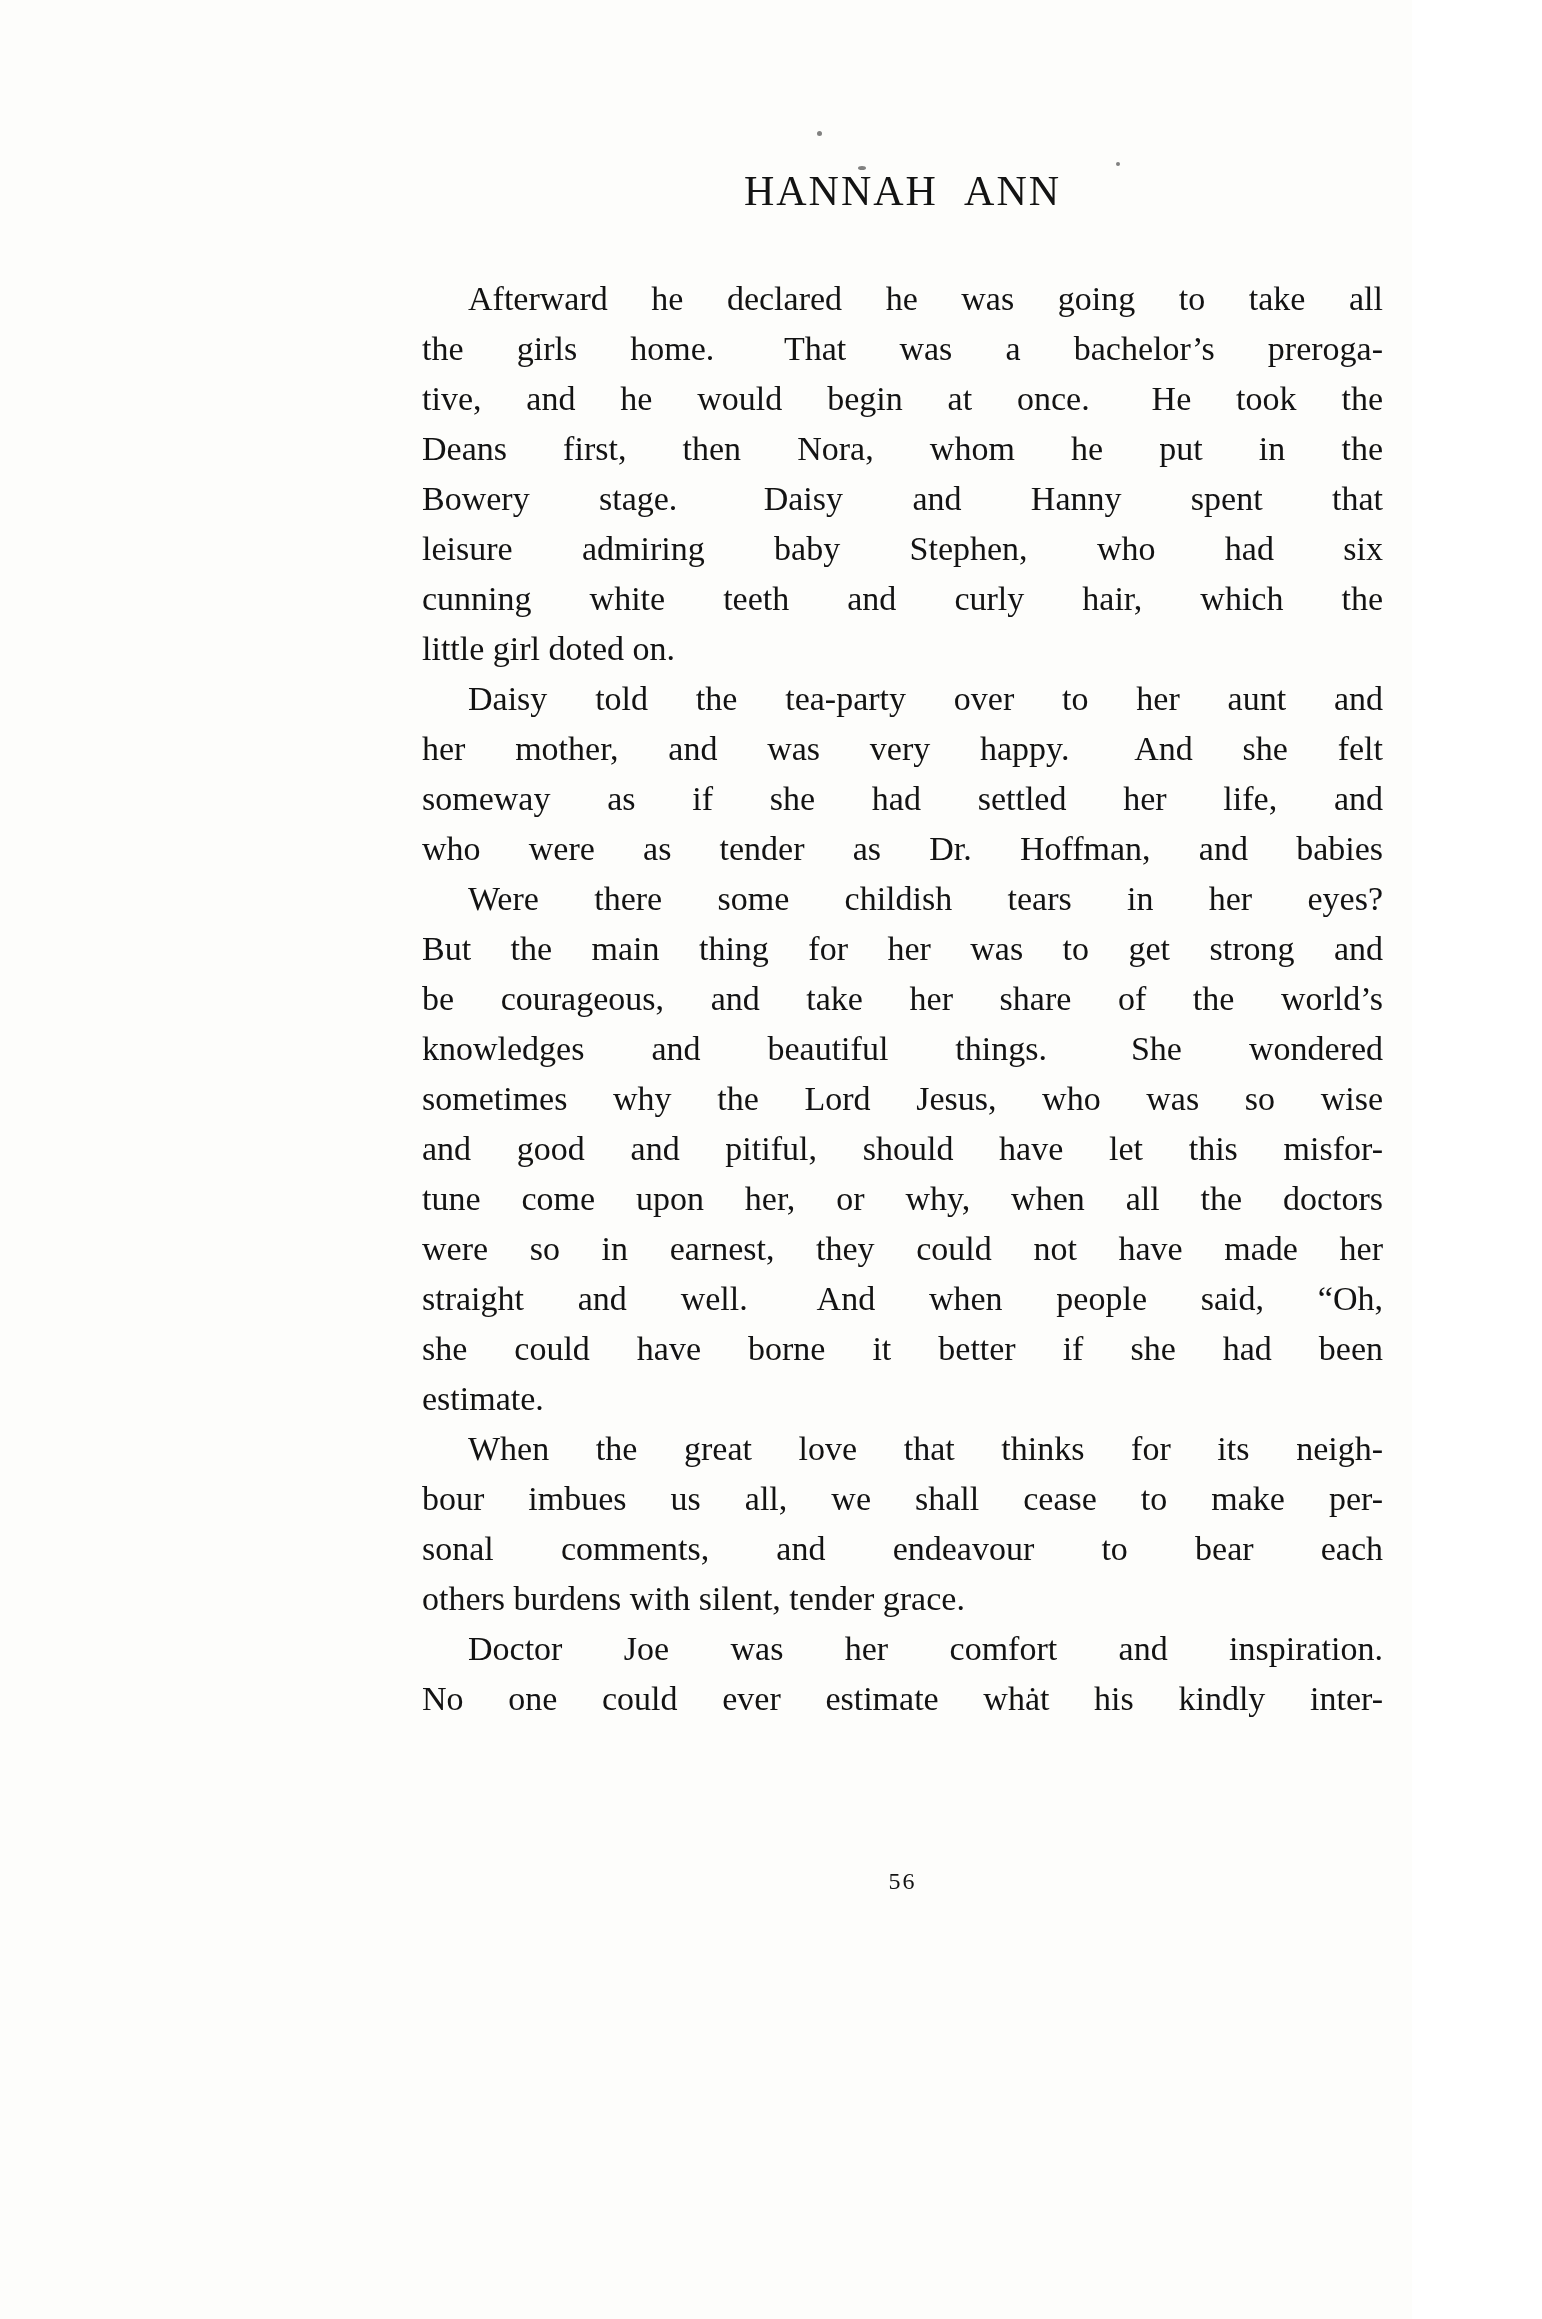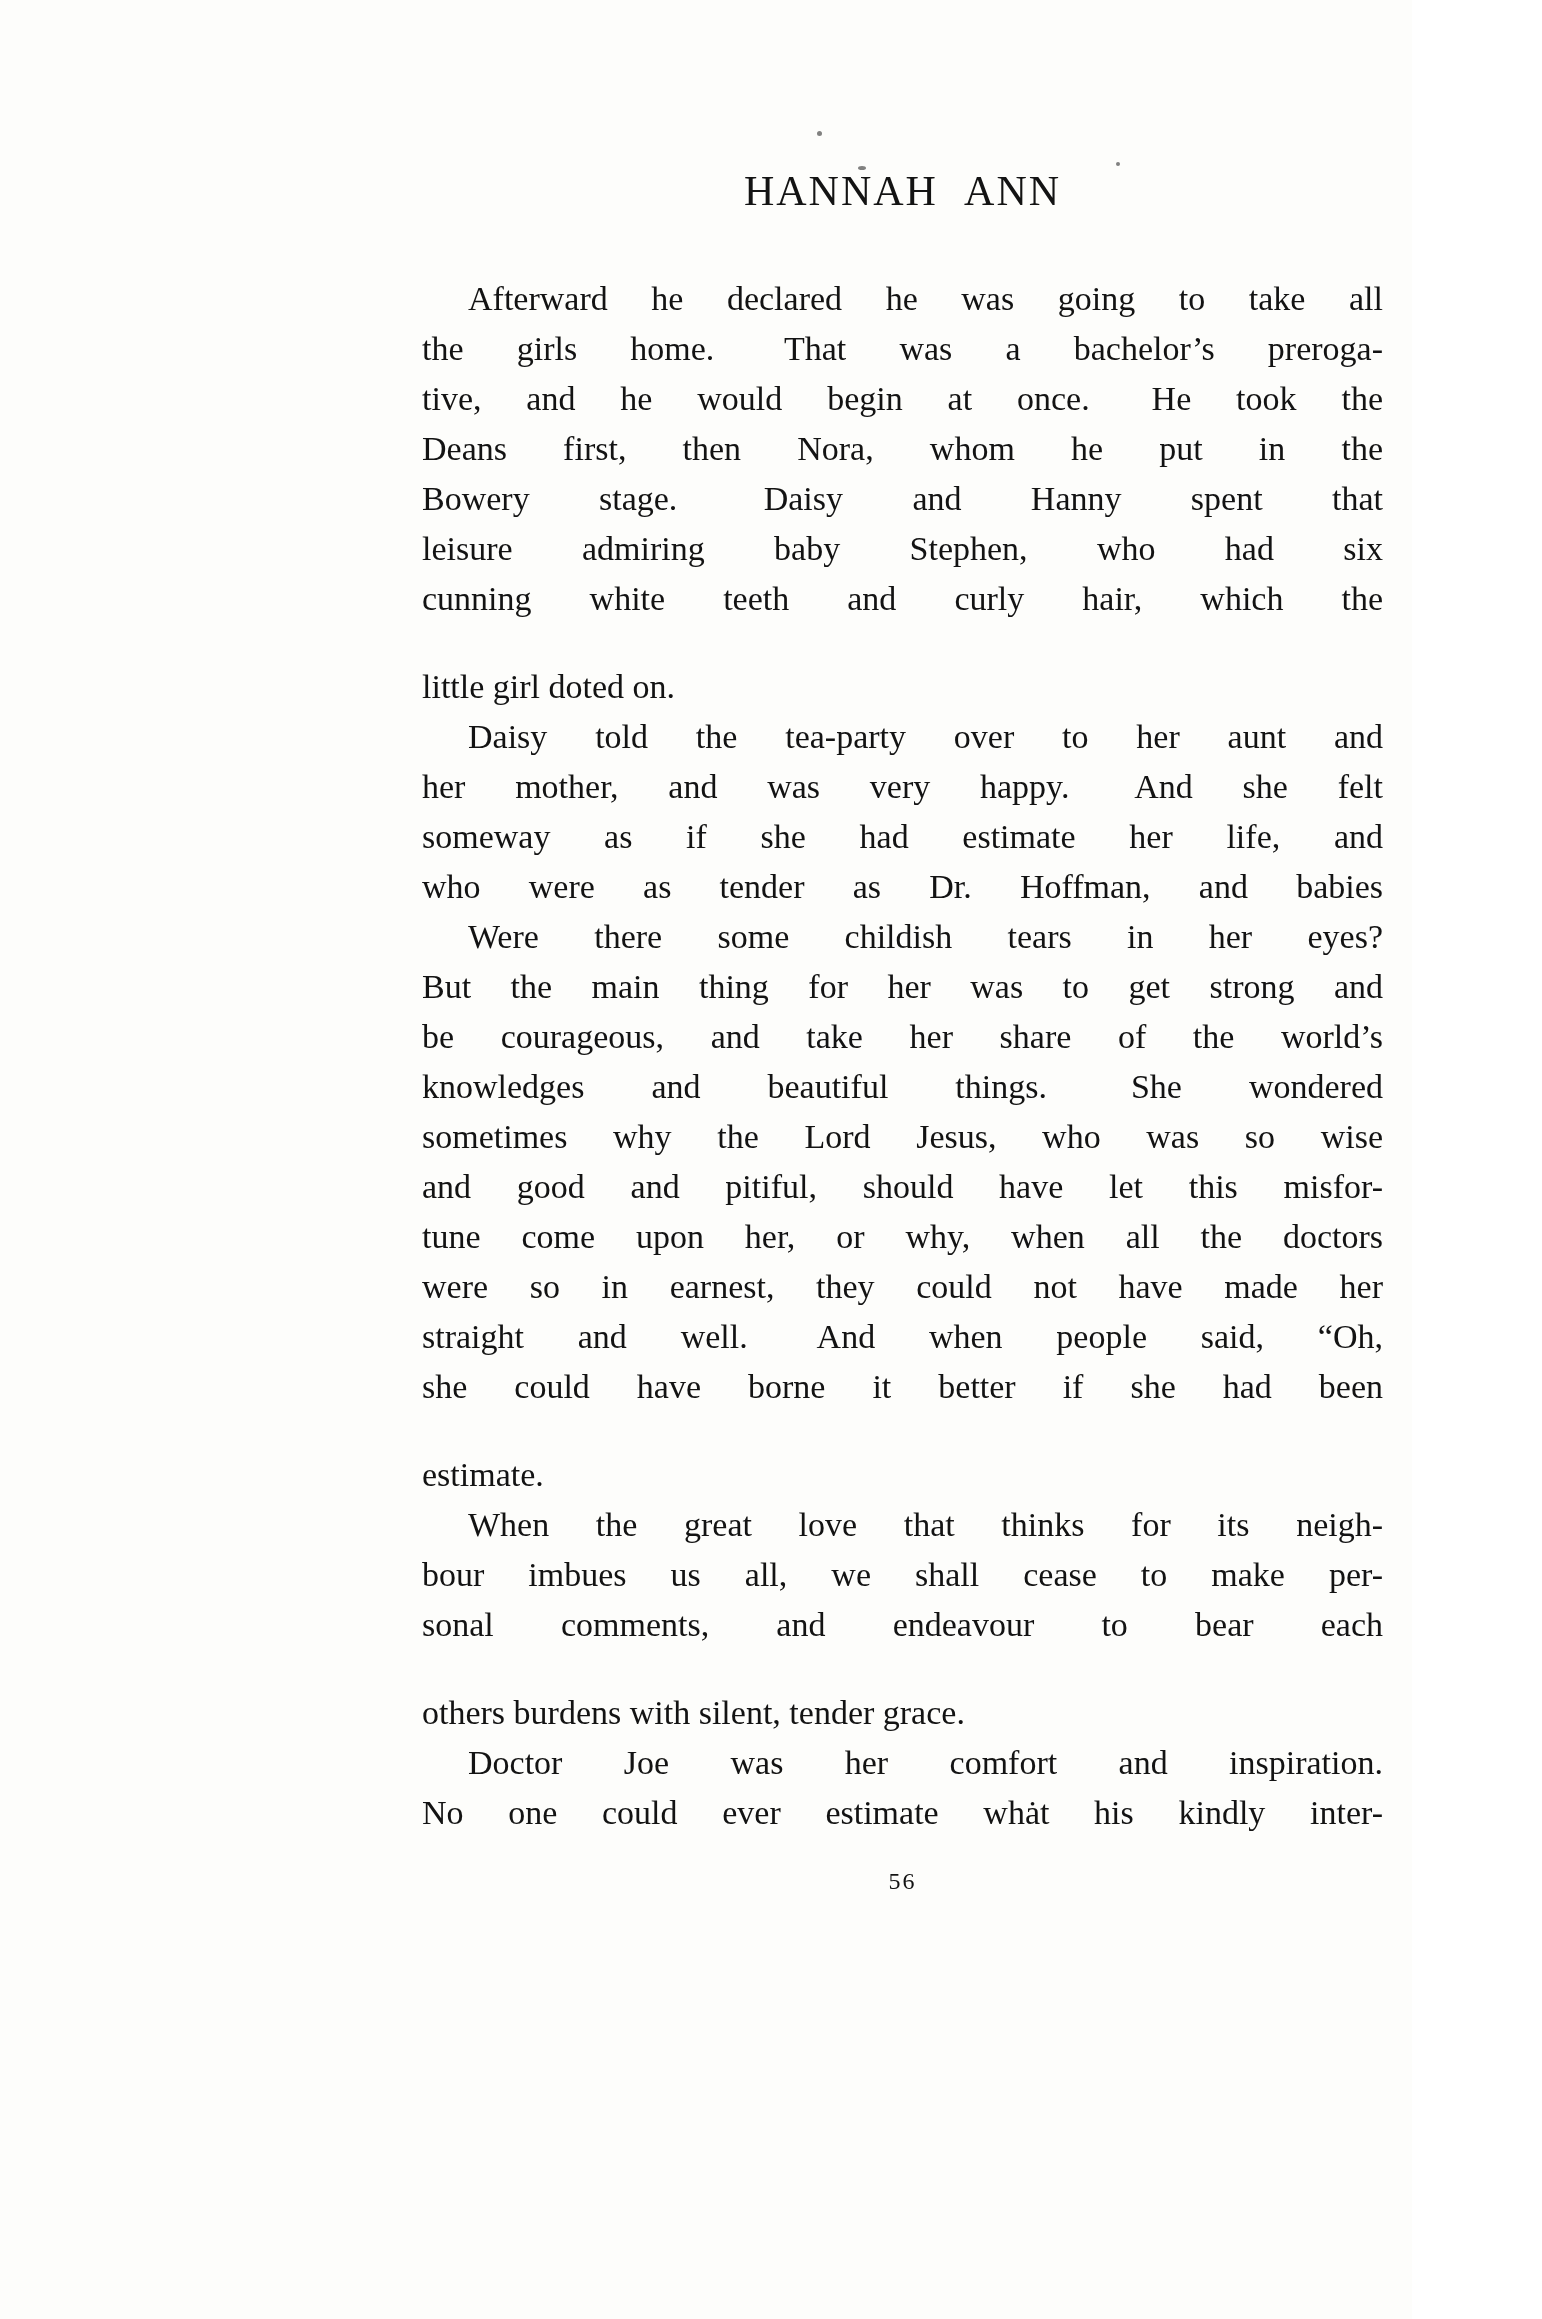--- a/index.html
+++ b/index.html
@@ -35,21 +35,21 @@
     width: 961px;
   }
   .line {
     height: 50px;
     line-height: 50px;
     font-size: 34px;
     text-align: justify;
     text-align-last: justify;
     text-justify: inter-word;
   }
-  .line.end   { text-align-last: left; margin-top: 38px; }
+  .line.end   { text-align-last: left; }
   .line.indent{ text-indent: 46px; }
   .folio {
     position: absolute;
     top: 1856px;
     left: 422px;
     width: 961px;
     text-align: center;
     font-size: 24px;
     line-height: 50px;
     letter-spacing: 2px;
@@ -71,21 +71,21 @@
       <div class="line indent">Afterward he declared he was going to take all</div>
       <div class="line">the girls home.  That was a bachelor’s preroga-</div>
       <div class="line">tive, and he would begin at once.  He took the</div>
       <div class="line">Deans first, then Nora, whom he put in the</div>
       <div class="line">Bowery stage.  Daisy and Hanny spent that</div>
       <div class="line">leisure admiring baby Stephen, who had six</div>
       <div class="line">cunning white teeth and curly hair, which the</div>
       <div class="line end">little girl doted on.</div>
       <div class="line indent">Daisy told the tea-party over to her aunt and</div>
       <div class="line">her mother, and was very happy.  And she felt</div>
-      <div class="line">someway as if she had estimate her life, and</div>
+      <div class="line">someway as if she had settled her life, and</div>
       <div class="line">who were as tender as Dr. Hoffman, and babies</div>
       <div class="line indent">Were there some childish tears in her eyes?</div>
       <div class="line">But the main thing for her was to get strong and</div>
       <div class="line">be courageous, and take her share of the world’s</div>
       <div class="line">knowledges and beautiful things.  She wondered</div>
       <div class="line">sometimes why the Lord Jesus, who was so wise</div>
       <div class="line">and good and pitiful, should have let this misfor-</div>
       <div class="line">tune come upon her, or why, when all the doctors</div>
       <div class="line">were so in earnest, they could not have made her</div>
       <div class="line">straight and well.  And when people said, “Oh,</div>

